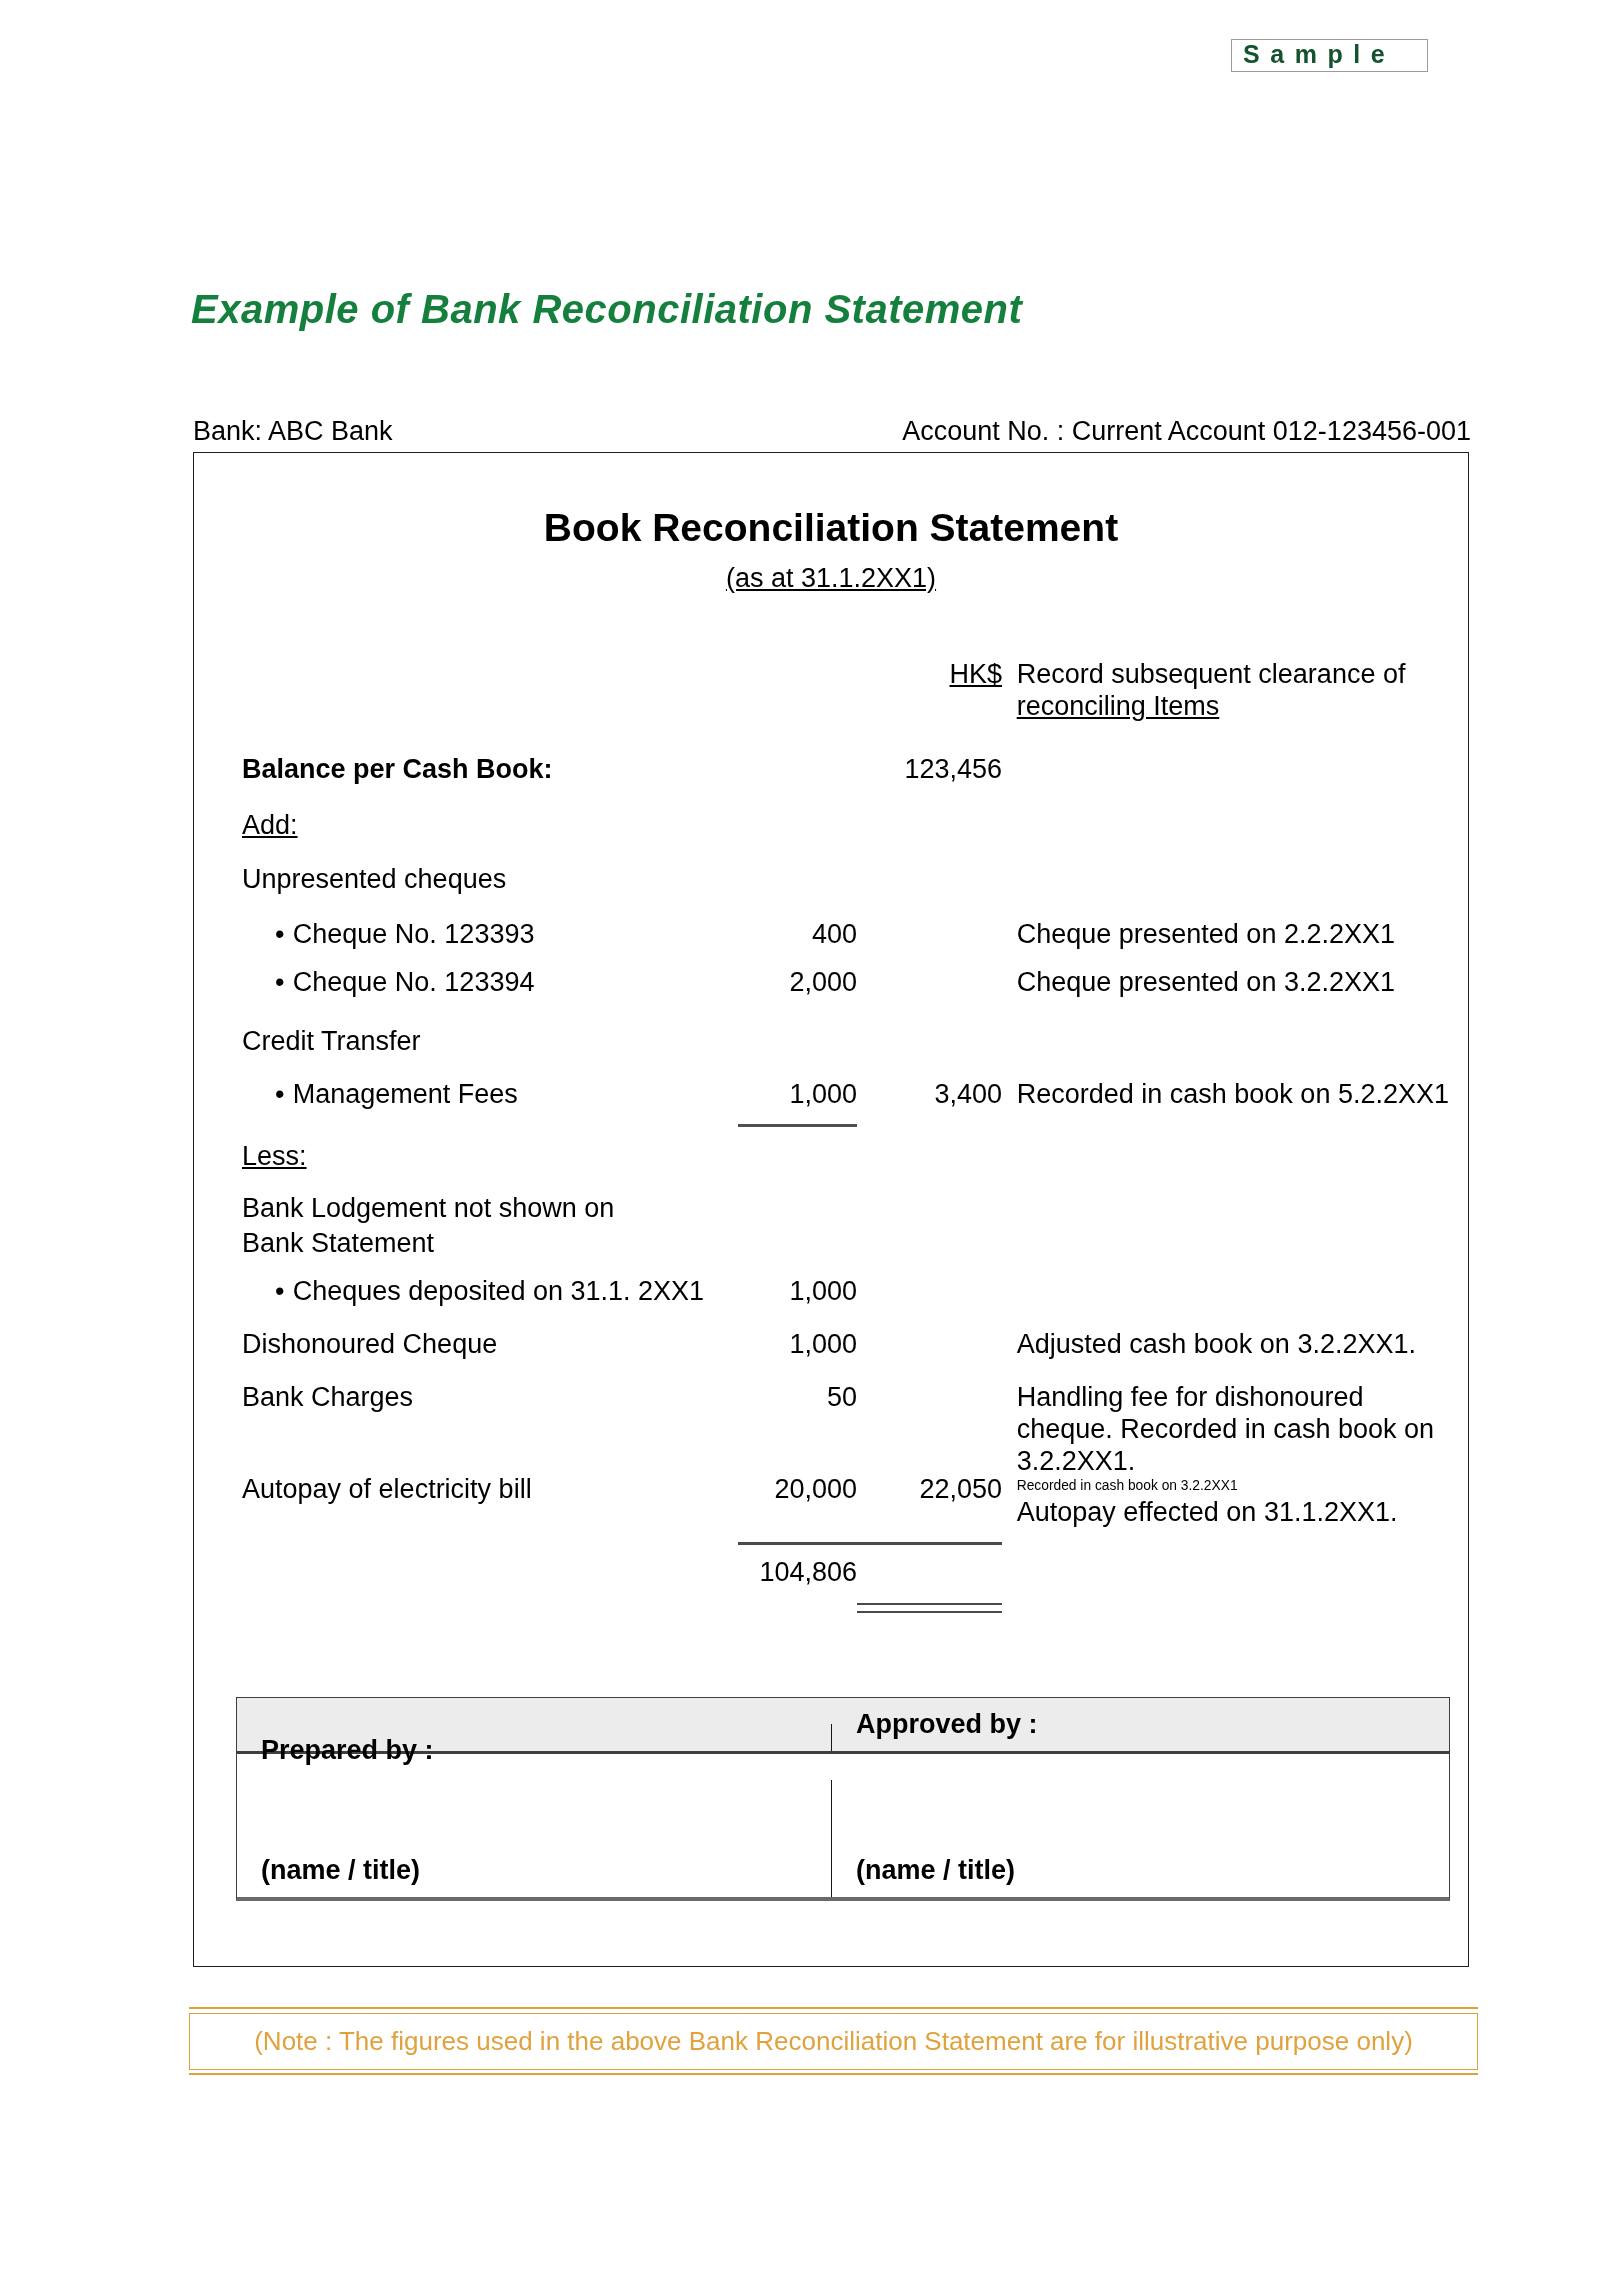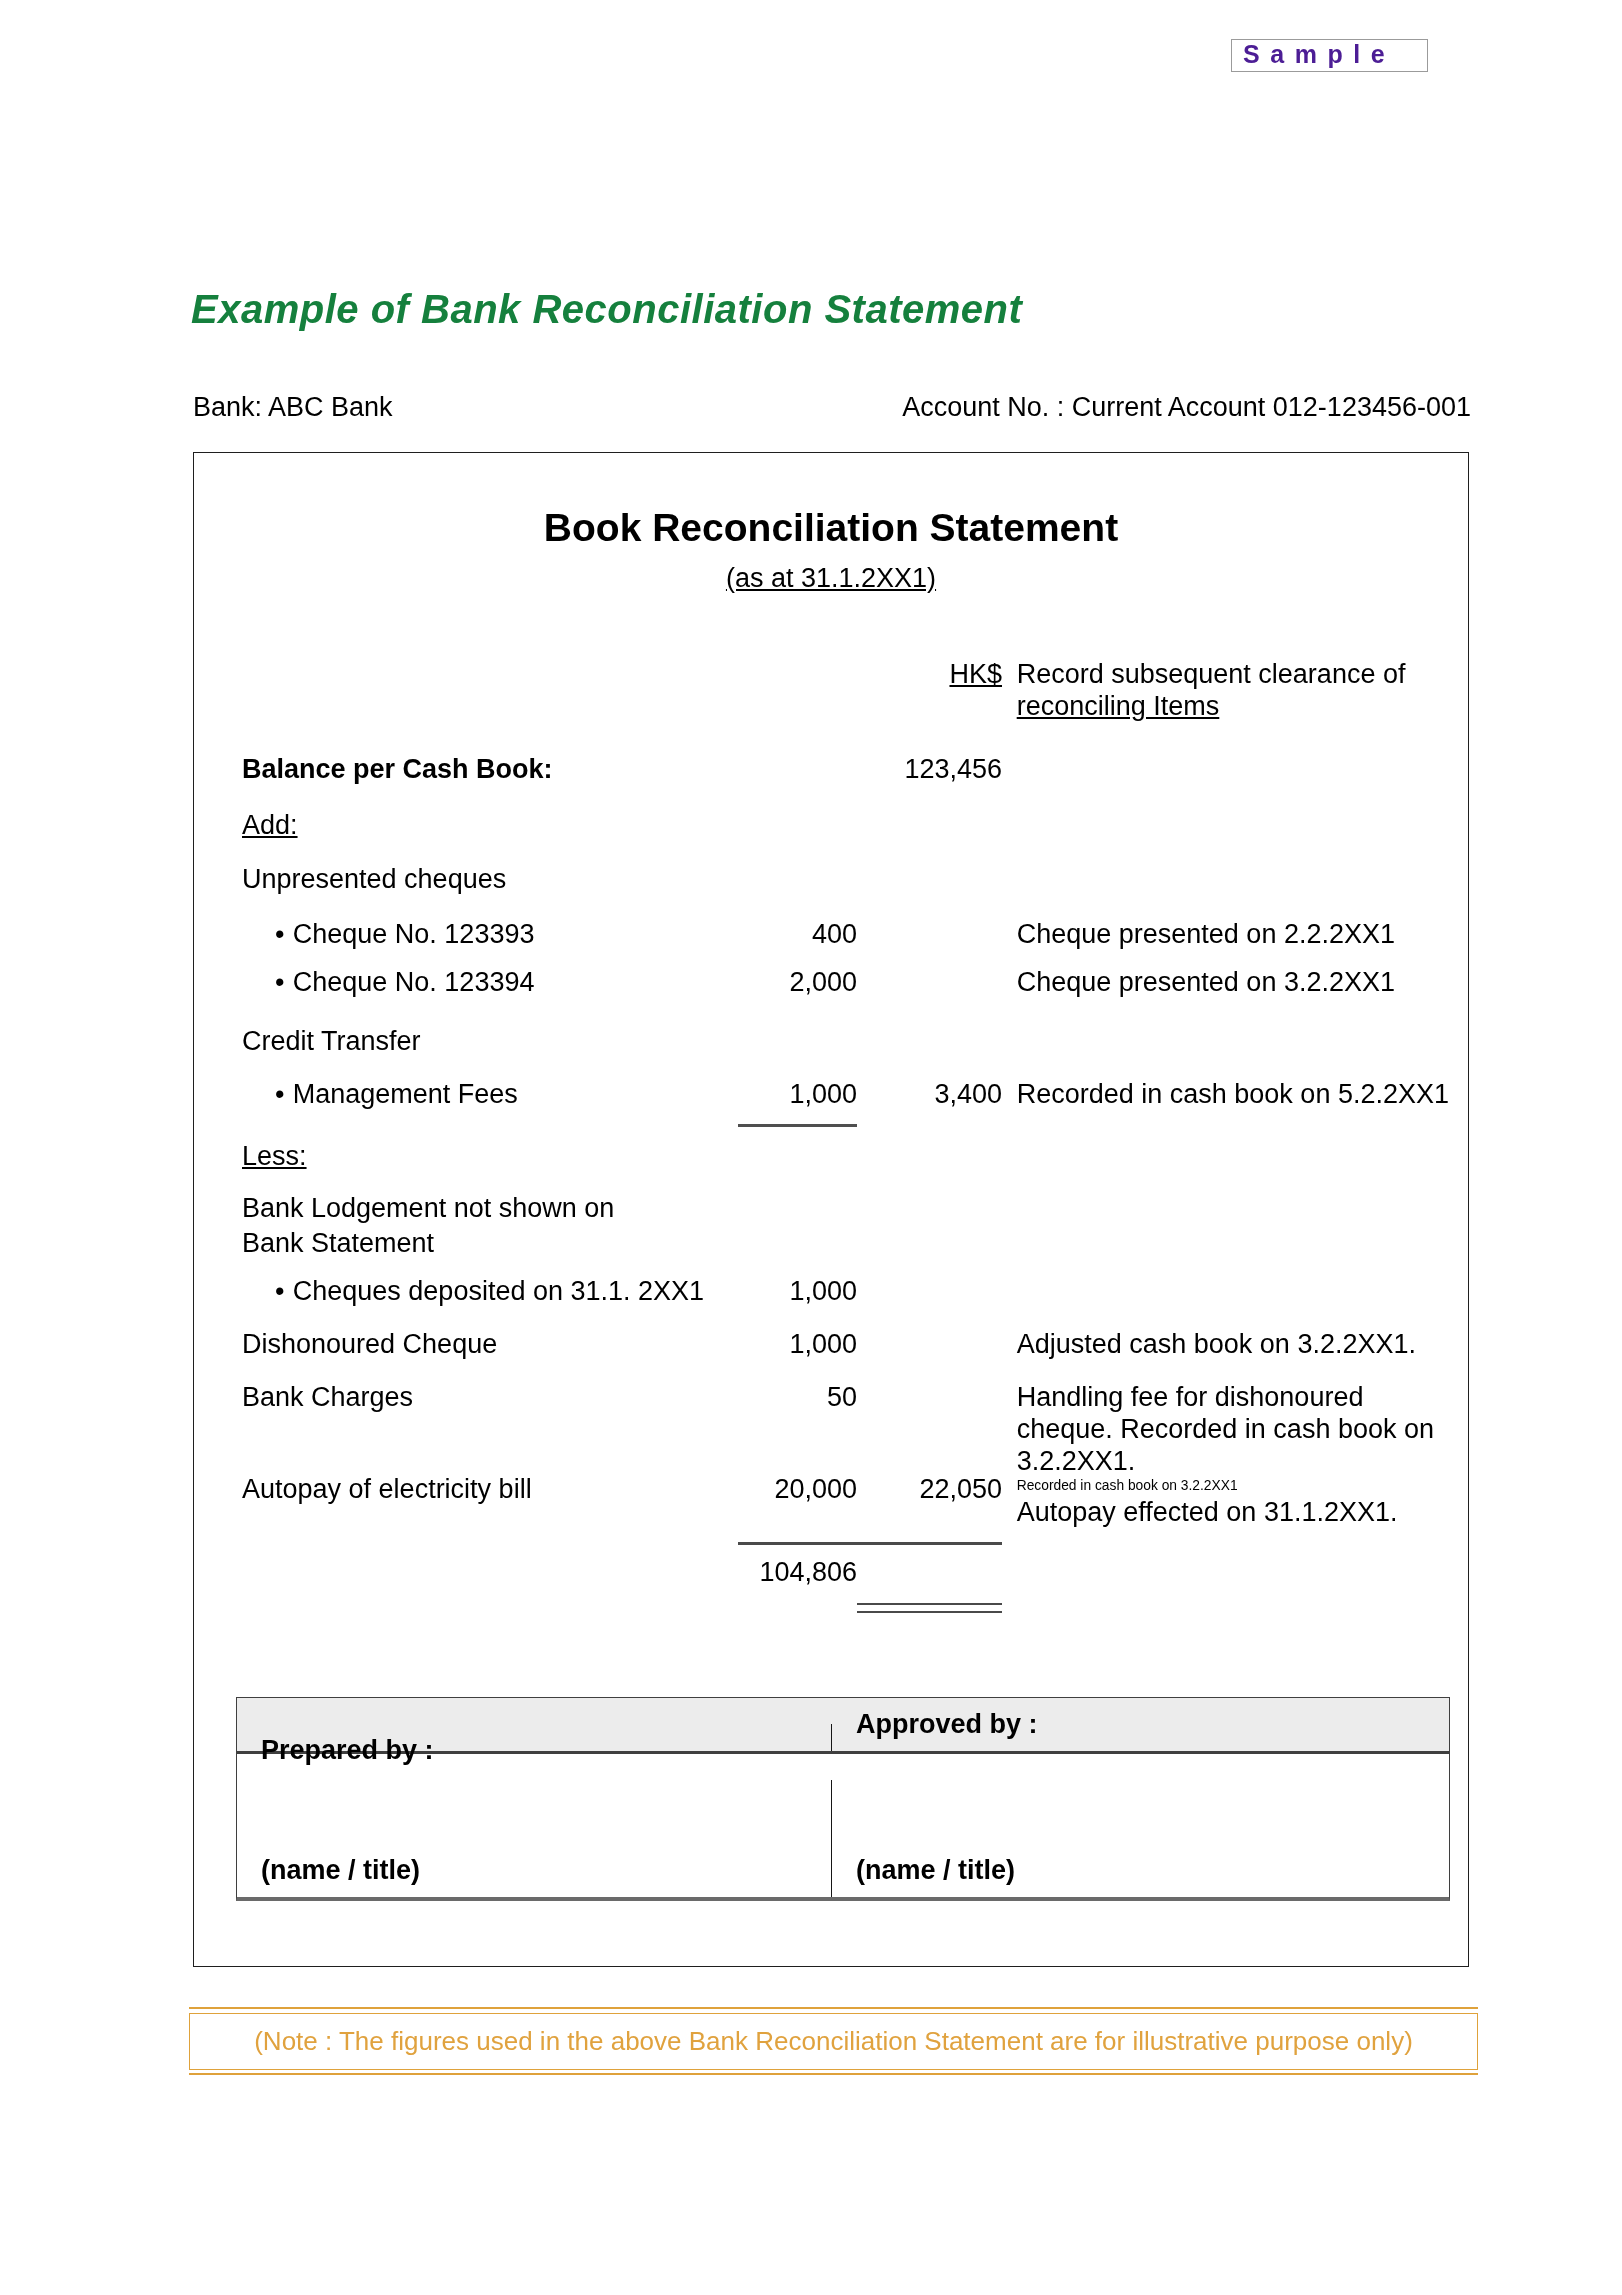--- a/index.html
+++ b/index.html
@@ -3,33 +3,33 @@
 <meta charset="utf-8">
 <style>
   html,body{margin:0;padding:0;}
   body{
     width:1623px;height:2296px;position:relative;background:#ffffff;
     font-family:"Liberation Sans",sans-serif;color:#000;
   }
   
   .sample-badge{
     position:absolute;left:1231px;top:39px;width:197px;height:33px;
-    box-sizing:border-box;border:1.8px solid #9b9b9b;color:#4c1d95;
+    box-sizing:border-box;border:1.8px solid #9b9b9b;color:#14532d;
     font-size:25px;font-weight:bold;line-height:29px;letter-spacing:1.8px;
     padding-left:11px;
   }
   
   .doc-title{
     position:absolute;left:191px;top:287px;
     font-size:40px;font-weight:bold;font-style:italic;color:#15803d;
     letter-spacing:0.5px;white-space:nowrap;
   }
   
   .meta-row{
-    position:absolute;left:193px;top:392px;width:1278px;
+    position:absolute;left:193px;top:416px;width:1278px;
     display:flex;justify-content:space-between;font-size:27px;
   }
   
   .main-box{
     position:absolute;left:193px;top:452px;width:1276px;height:1515px;
     box-sizing:border-box;border:1.8px solid #1f1f1f;overflow:hidden;
   }
   .stmt-title{margin-top:53px;text-align:center;font-size:39px;font-weight:bold;}
   .stmt-date{margin-top:13px;text-align:center;font-size:27px;text-decoration:underline;}
 

